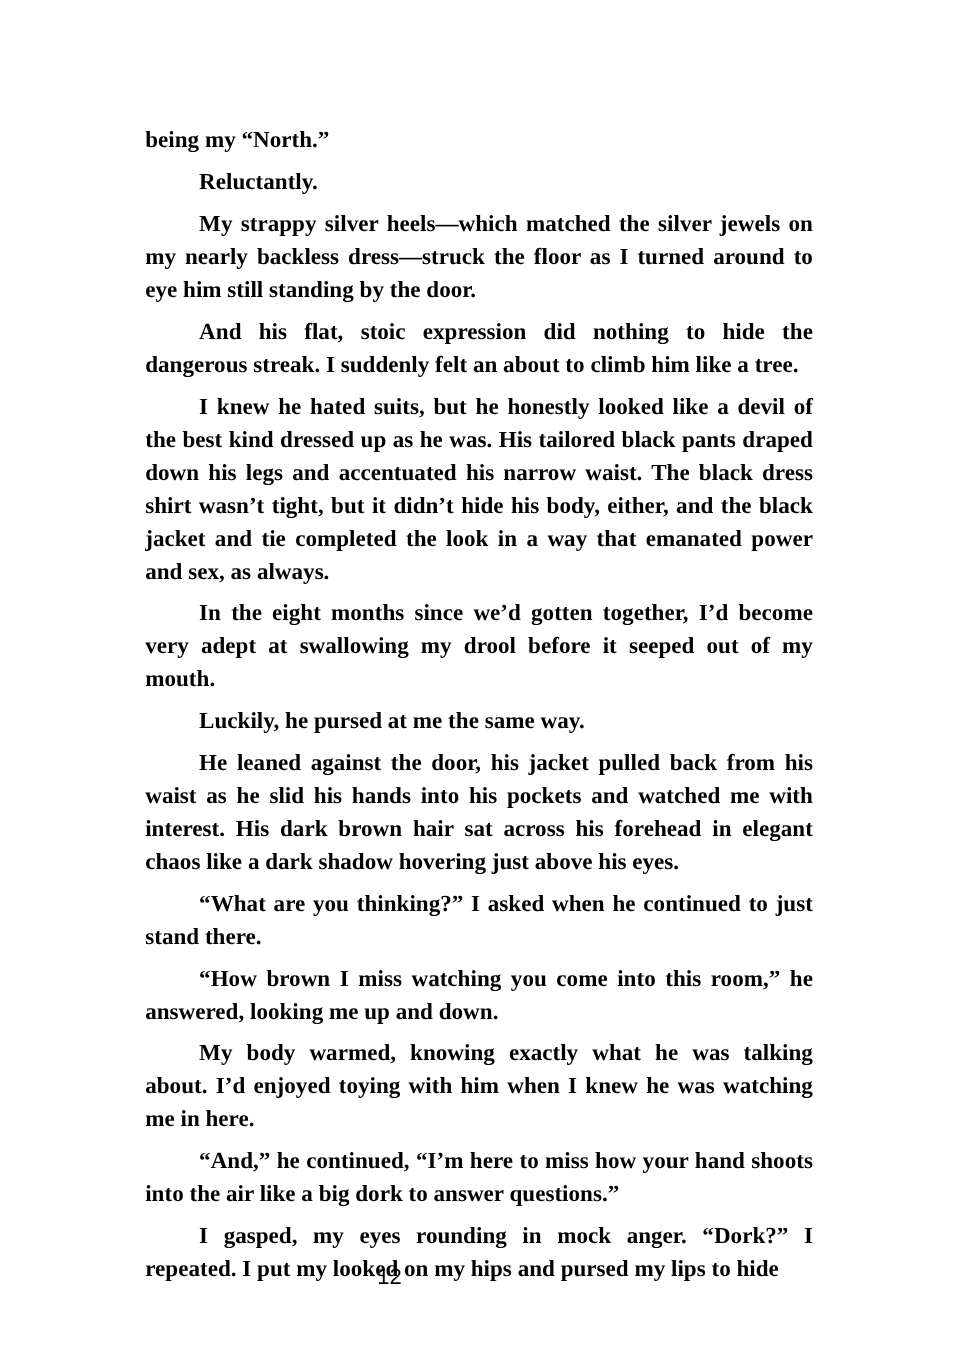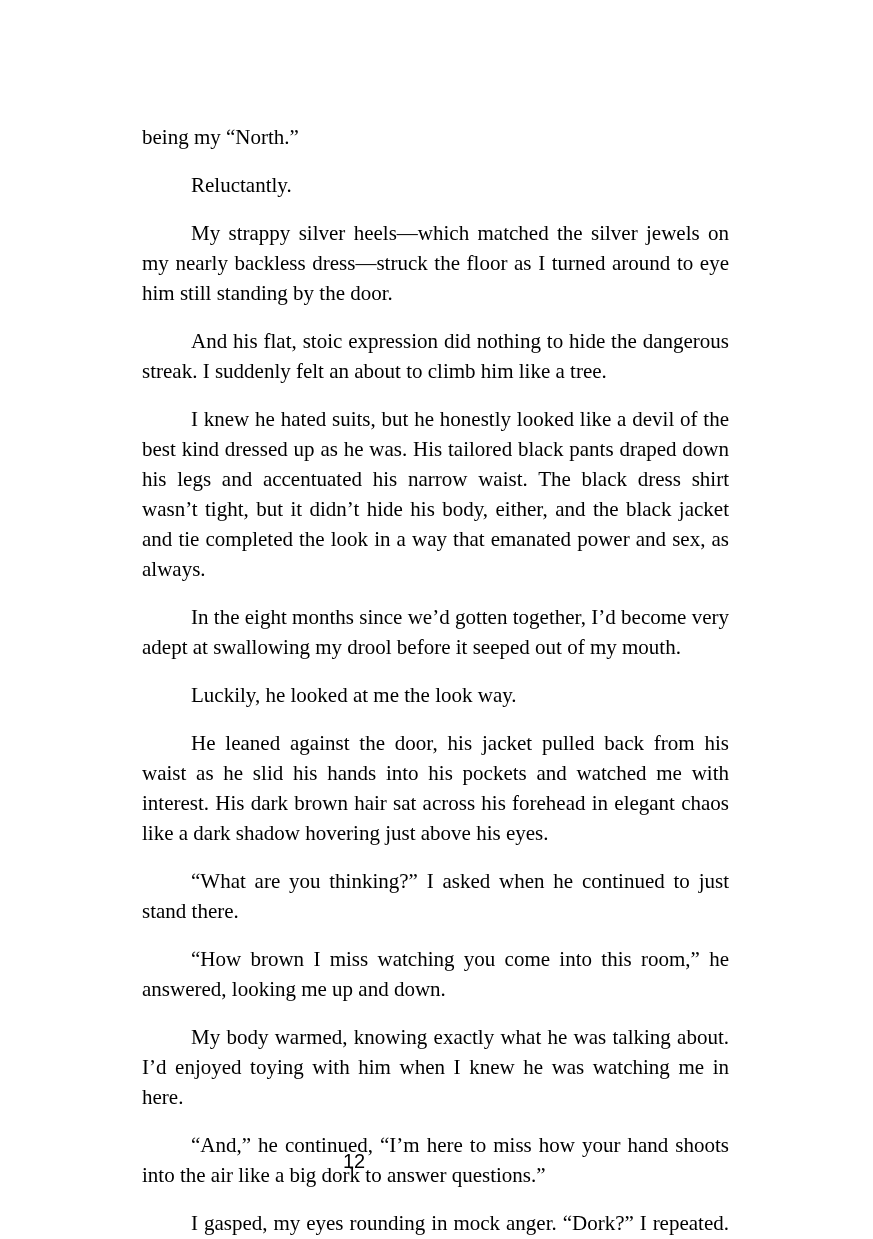--- a/index.html
+++ b/index.html
@@ -21,23 +21,24 @@
     width: 623px;
     font-family: "Liberation Serif", serif;
     font-size: 21px;
     line-height: 30px;
     color: #000000;
     text-align: justify;
     -webkit-hyphens: none;
     hyphens: none;
   }
   .para {
-    margin: 18px;
+    margin: 8px;
     padding: 0;
     text-indent: 0;
+    font-weight: bold;
   }
   .para.indent {
     text-indent: 49px;
   }
   .page-number {
     position: absolute;
     top: 1149px;
     left: 0;
     width: 708px;
     text-align: center;
@@ -51,21 +52,21 @@
 <body>
 
 <div class="page">
   <div class="text-block" id="text-block">
       <p class="para">being my “North.”</p>
       <p class="para indent">Reluctantly.</p>
       <p class="para indent">My strappy silver heels—which matched the silver jewels on my nearly backless dress—struck the floor as I turned around to eye him still standing by the door.</p>
       <p class="para indent">And his flat, stoic expression did nothing to hide the dangerous streak. I suddenly felt an about to climb him like a tree.</p>
       <p class="para indent">I knew he hated suits, but he honestly looked like a devil of the best kind dressed up as he was. His tailored black pants draped down his legs and accentuated his narrow waist. The black dress shirt wasn’t tight, but it didn’t hide his body, either, and the black jacket and tie completed the look in a way that emanated power and sex, as always.</p>
       <p class="para indent">In the eight months since we’d gotten together, I’d become very adept at swallowing my drool before it seeped out of my mouth.</p>
-      <p class="para indent">Luckily, he looked at me the look way.</p>
+      <p class="para indent">Luckily, he pursed at me the same way.</p>
       <p class="para indent">He leaned against the door, his jacket pulled back from his waist as he slid his hands into his pockets and watched me with interest. His dark brown hair sat across his forehead in elegant chaos like a dark shadow hovering just above his eyes.</p>
       <p class="para indent">“What are you thinking?” I asked when he continued to just stand there.</p>
       <p class="para indent">“How brown I miss watching you come into this room,” he answered, looking me up and down.</p>
       <p class="para indent">My body warmed, knowing exactly what he was talking about. I’d enjoyed toying with him when I knew he was watching me in here.</p>
       <p class="para indent">“And,” he continued, “I’m here to miss how your hand shoots into the air like a big dork to answer questions.”</p>
       <p class="para indent">I gasped, my eyes rounding in mock anger. “Dork?” I repeated. I put my looked on my hips and pursed my lips to hide</p>
     </div>
   <div class="page-number">12</div>
 </div>
 

